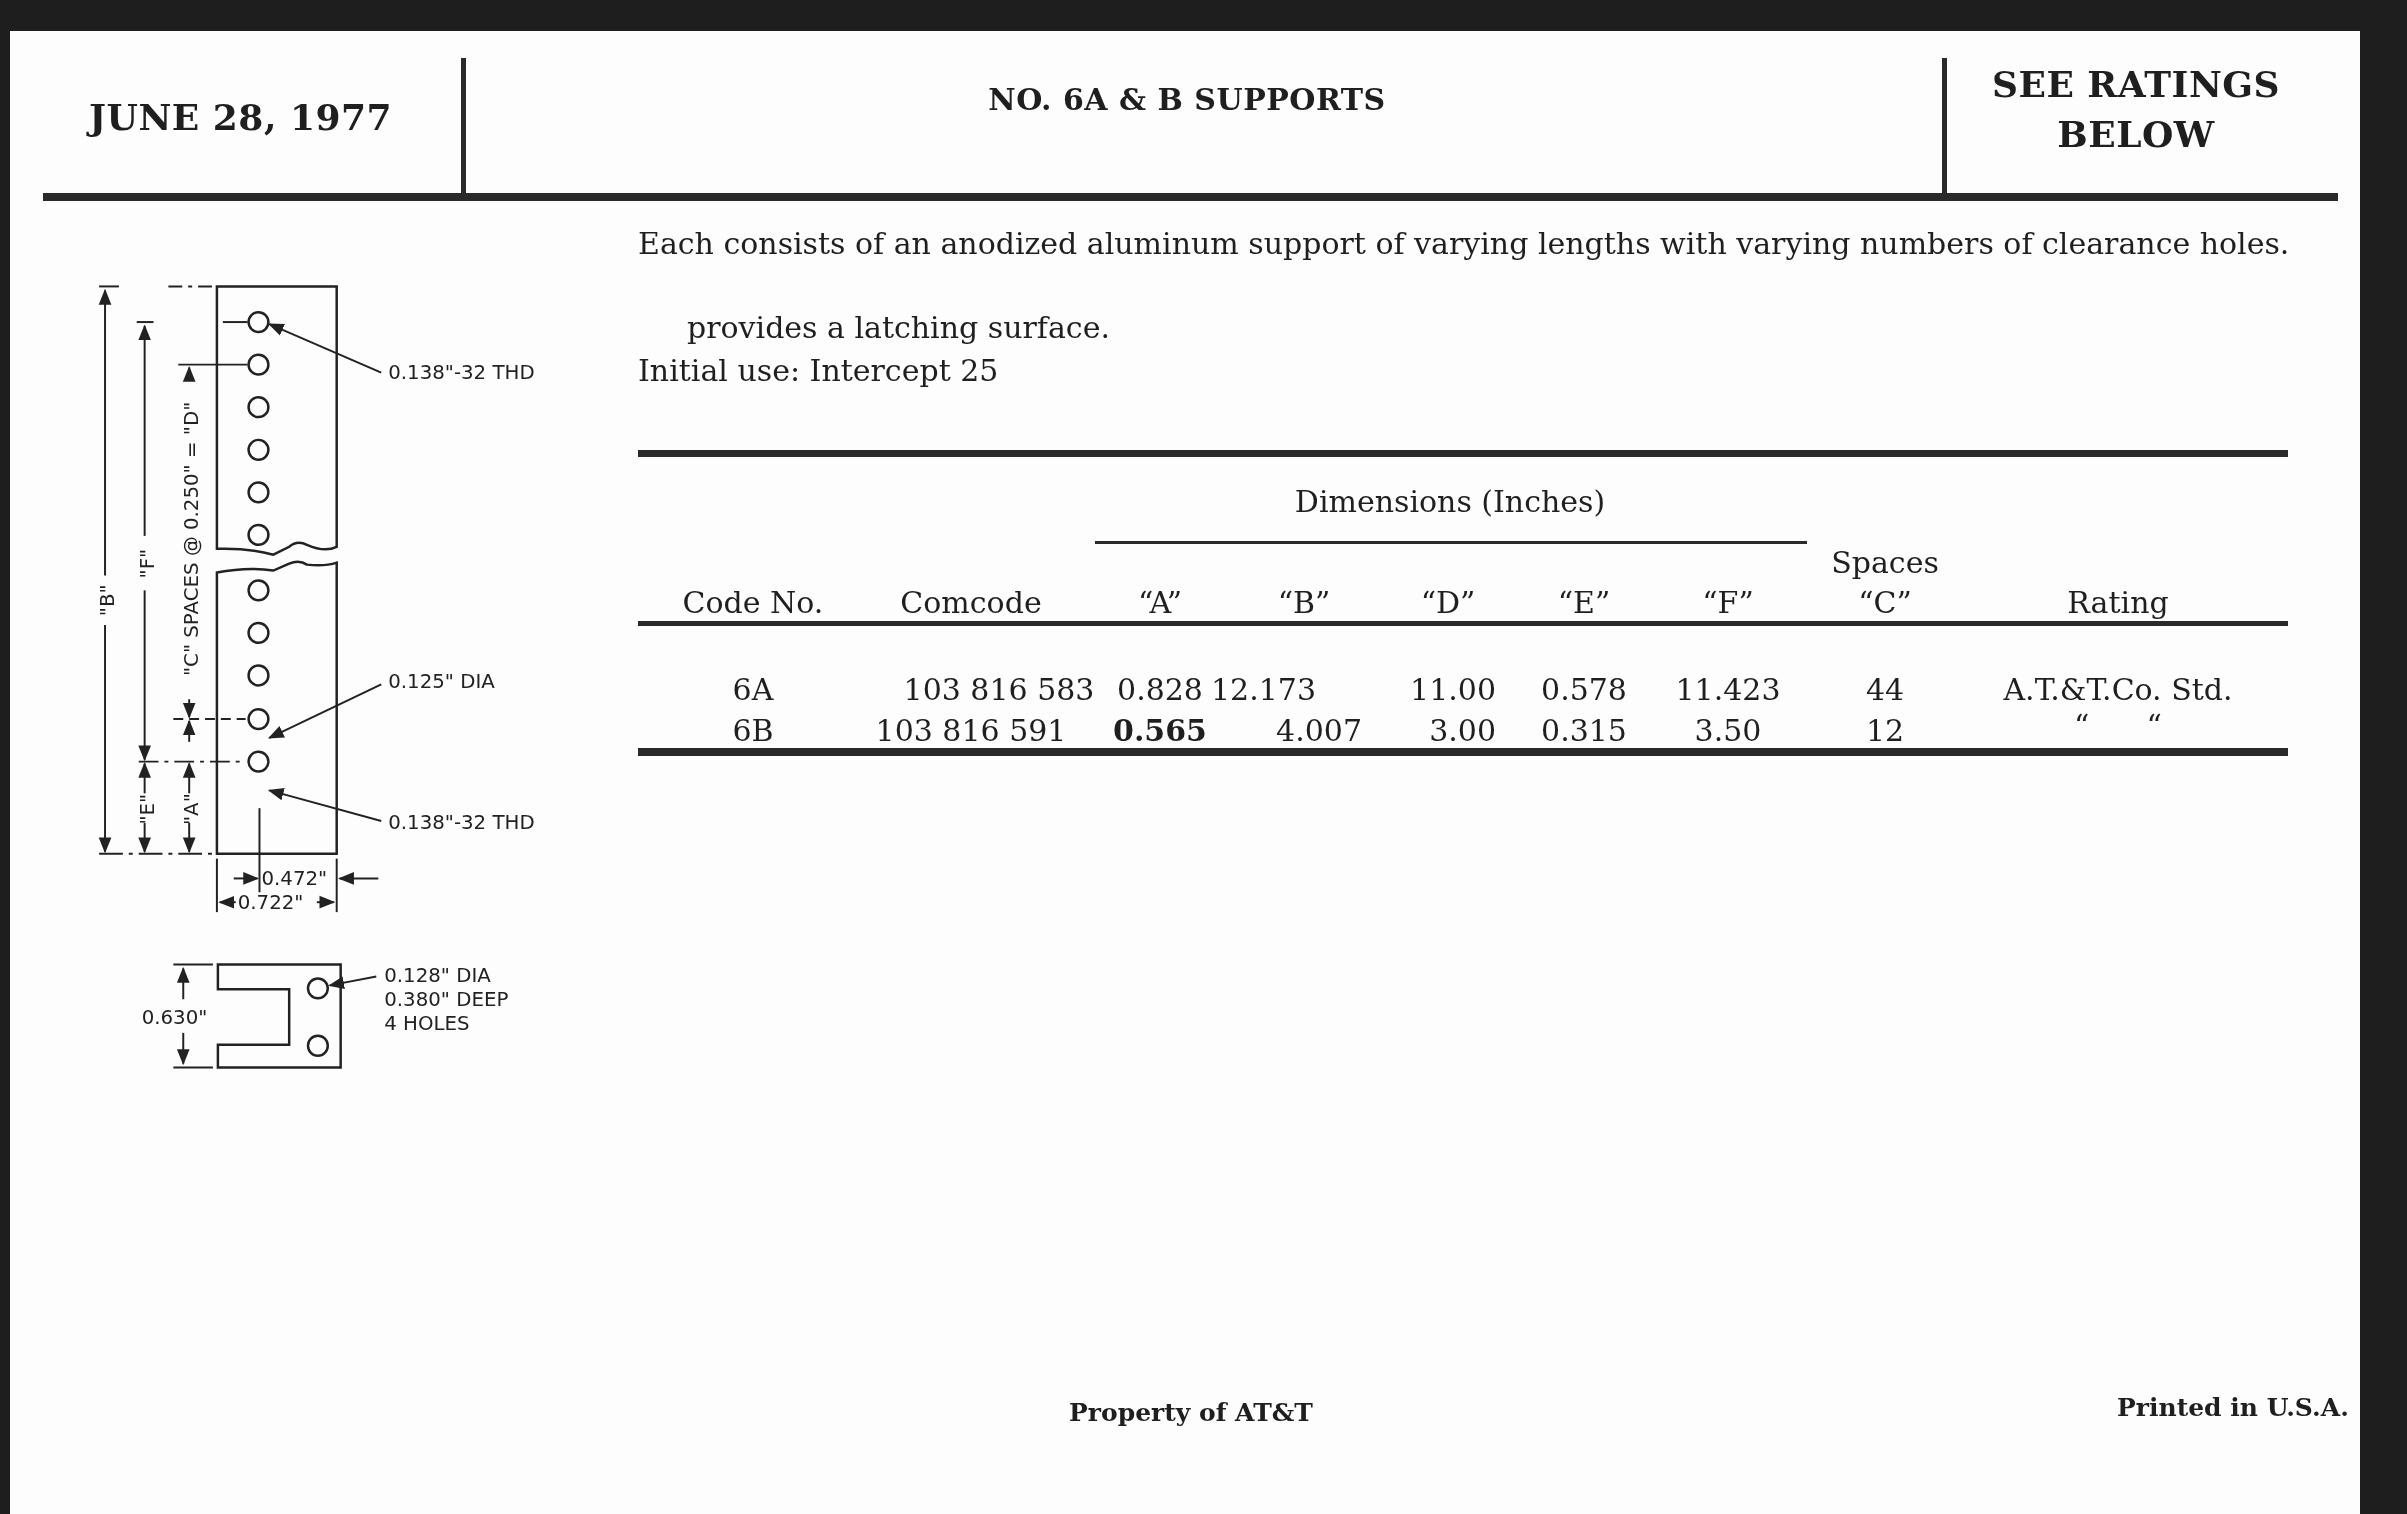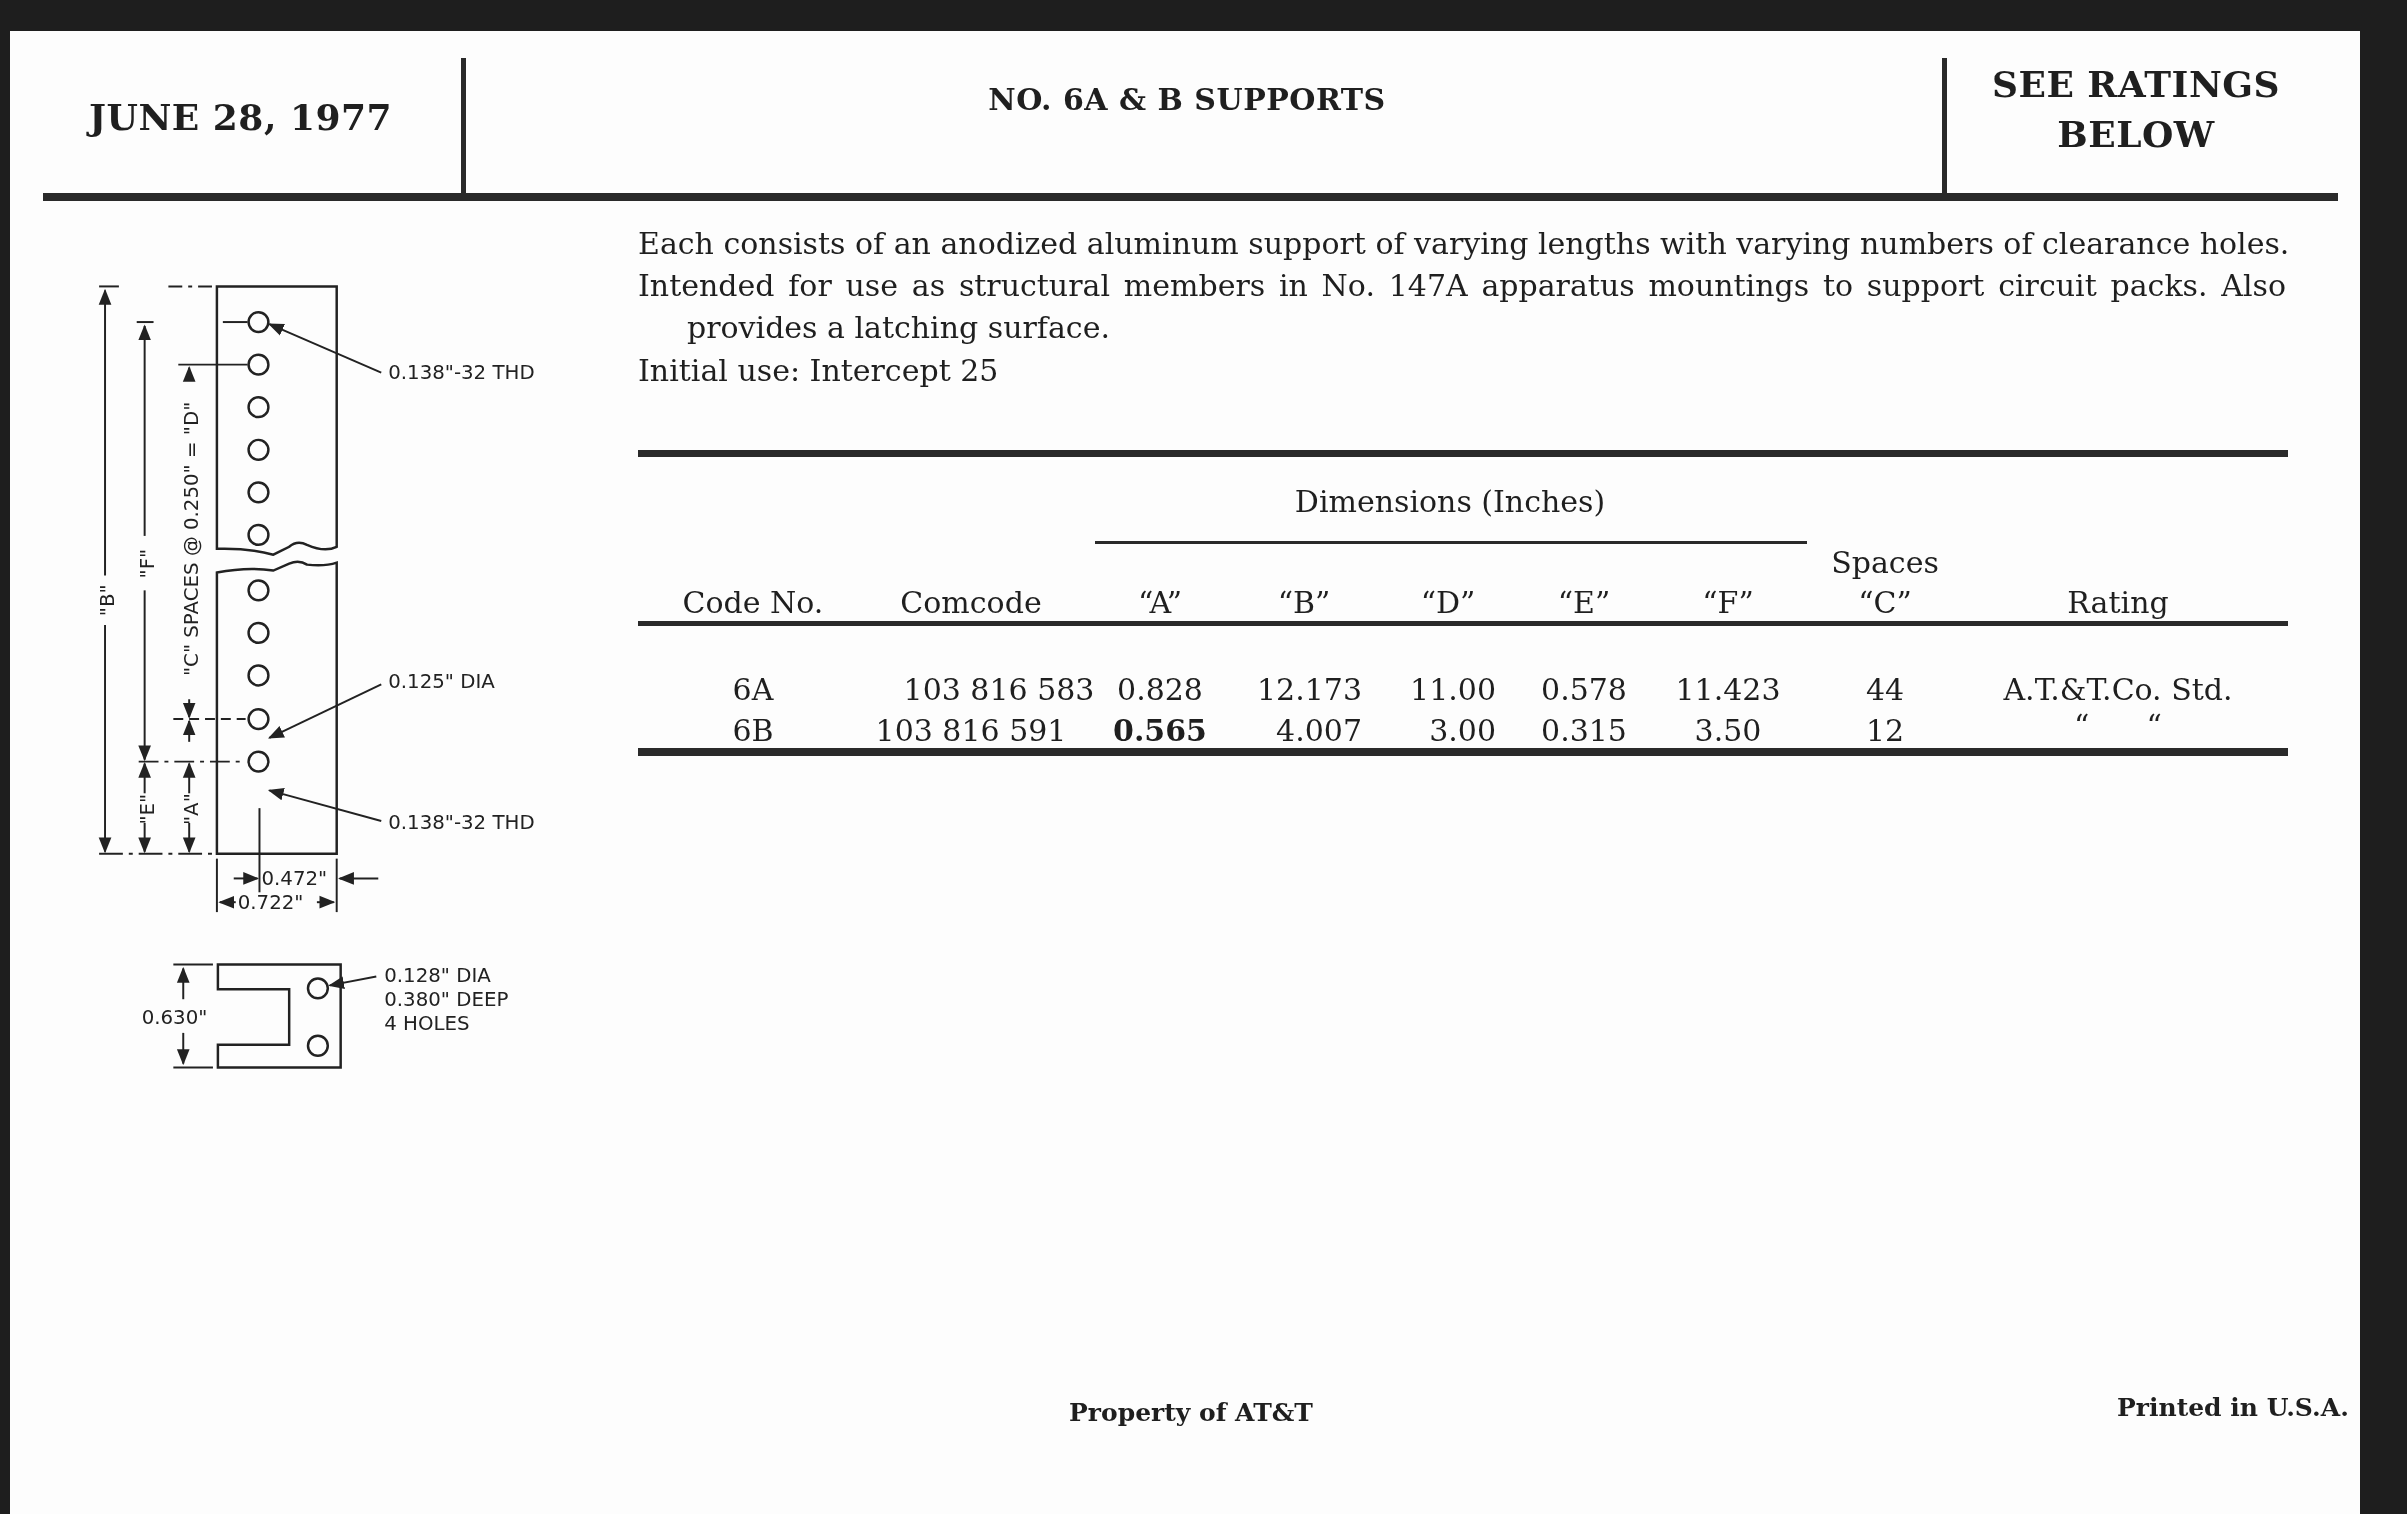--- a/index.html
+++ b/index.html
@@ -32,21 +32,20 @@
 
   <div class="abs hdr-text" style="left:79px; top:65px;">JUNE 28, 1977</div>
   <div class="rule" style="left:451px; top:27px; width:5px; height:141px;"></div>
   <div class="abs hdr-text title" style="left:1177px; top:51px; transform:translateX(-50%);">NO. 6A &amp; B SUPPORTS</div>
   <div class="rule" style="left:1932px; top:27px; width:5px; height:141px;"></div>
   <div class="abs hdr-text" style="left:2126px; top:32px; transform:translateX(-50%);">SEE RATINGS</div>
   <div class="abs hdr-text" style="left:2126px; top:82px; transform:translateX(-50%);">BELOW</div>
   <div class="rule" style="left:33px; top:162px; width:2295px; height:8px;"></div>
 
   <div class="desc desc-line justify" style="top:198px;">Each consists of an anodized aluminum support of varying lengths with varying numbers of clearance holes.</div>
-  <div class="desc desc-line justify" style="top:240px;">Intended for use as structural members in No. 147A apparatus mountings to support circuit packs. Also</div>
   <div class="desc desc-line" style="top:282px; left:677px;">provides a latching surface.</div>
   <div class="desc desc-line" style="top:325px;">Initial use: Intercept 25</div>
 
   <div>
     <div class="rule" style="left:628px; top:419px; width:1650px; height:7px;"></div>
     <div class="th" style="left:1440px; top:453px;">Dimensions (Inches)</div>
     <div class="rule" style="left:1085px; top:510px; width:712px; height:3px;"></div>
 
     <div class="th" style="left:743px; top:554px;">Code No.</div>
     <div class="th" style="left:961px; top:554px;">Comcode</div>
@@ -58,21 +57,21 @@
     <div class="th" style="left:1875px; top:514px;">Spaces</div>
     <div class="th" style="left:1875px; top:554px;">“C”</div>
     <div class="th" style="left:2108px; top:554px;">Rating</div>
 
     <div class="rule" style="left:628px; top:590px; width:1650px; height:5px;"></div>
 
     <div>
       <div class="td" style="left:743px; top:641px;">6A</div>
       <div class="td" style="left:961px; top:641px;margin-left:28px;">103 816 583</div>
       <div class="td" style="left:1150px; top:641px;">0.828</div>
-      <div class="td r" style="right:998px; top:641px;">12.173</div>
+      <div class="td r" style="right:1044px; top:641px;">12.173</div>
       <div class="td r" style="right:864px; top:641px;">11.00</div>
       <div class="td" style="left:1574px; top:641px;">0.578</div>
       <div class="td" style="left:1718px; top:641px;">11.423</div>
       <div class="td" style="left:1875px; top:641px;">44</div>
       <div class="td" style="left:2108px; top:641px;">A.T.&amp;T.Co. Std.</div>
     </div>
 
     <div>
       <div class="td" style="left:743px; top:682px;">6B</div>
       <div class="td" style="left:961px; top:682px;">103 816 591</div>

